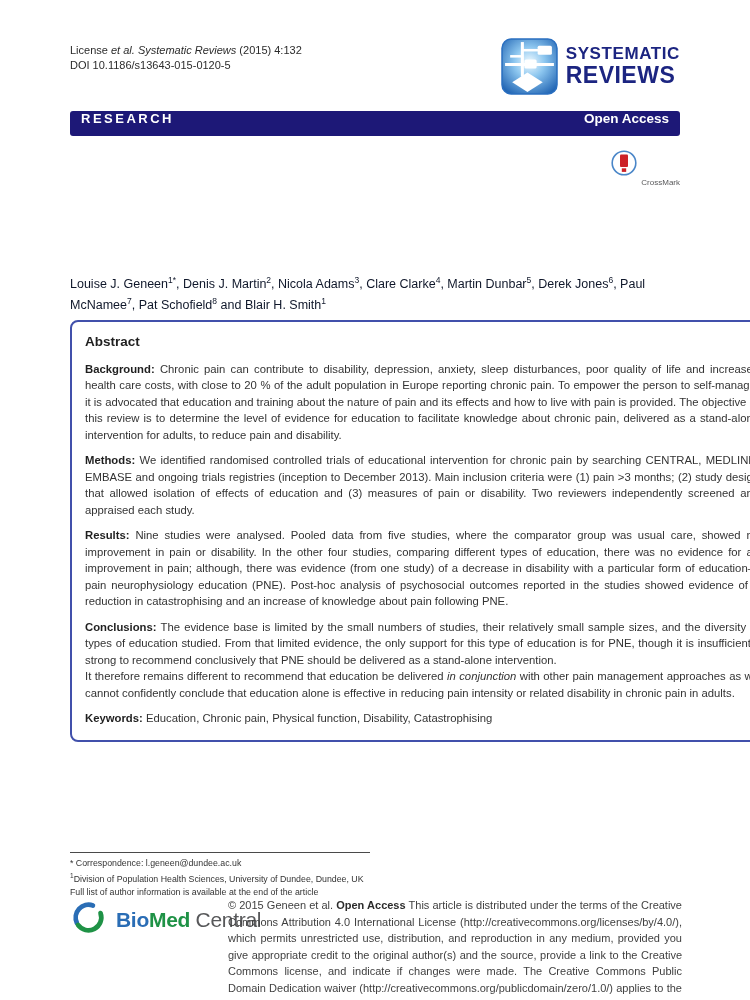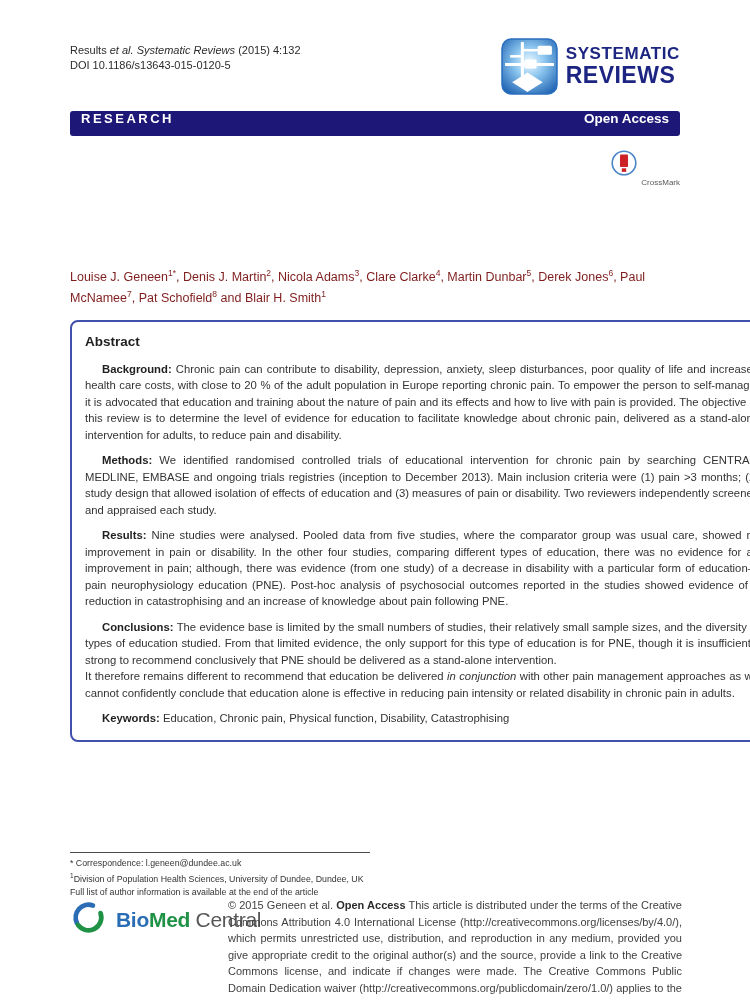--- a/index.html
+++ b/index.html
@@ -33,32 +33,32 @@
 
   
   .title {
     position:absolute; left:70px; top:147px; width:552px;
     font-size:26.5px; line-height:1.2; font-weight:600; color:#1f1f1f; letter-spacing:-0.2px;
   }
   .crossmark { position:absolute; top:142px; right:70px; display:flex; align-items:center; gap:4px; cursor:pointer; }
   .crossmark-text { font-size:8px; color:#58585a;margin-top:36px; }
 
   
-  .authors { position:absolute; left:70px; top:267px; width:612px; font-size:12.5px; line-height:1.55; color:#7f1d1d; }
+  .authors { position:absolute; left:70px; top:274px; width:612px; font-size:12.5px; line-height:1.55; color:#0f172a; }
   .authors sup { font-size:8.5px; }
 
   
   .abstract {
     position:absolute; left:70px; top:320px; width:704px; min-height:422px;
     border:2px solid #4150ab; border-radius:8px; padding:10px 13px 12px;
     background:#fff;
   }
   .abstract h2 { font-size:13.5px; font-weight:700; margin:2px 0 12px; color:#1f1f1f; }
   .abstract p { font-size:11.3px; line-height:1.46; text-align:justify; color:#333; margin-bottom:9px; }
-  .abstract p b { color:#1f1f1f;margin-left:17px; }
+  .abstract p b { color:#1f1f1f; }
   .abstract p.tight { margin-bottom:0; }
   .abstract p.keywords { text-align:left; margin-top:3px; margin-bottom:0; }
   .abstract .it { font-style:italic; }
 
   
   .footnote-rule { position:absolute; left:70px; top:852px; width:300px; border-top:1px solid #4a4a4a; }
   .footnotes { position:absolute; left:70px; top:857px; font-size:8.8px; line-height:1.55; color:#333; }
   .footnotes sup { font-size:6.5px; }
 
   
@@ -70,21 +70,21 @@
 
   .license { position:absolute; left:228px; top:897px; width:454px; font-size:11px; line-height:1.5; color:#3f3f3f; text-align:justify; }
   .license b { color:#2b2b2b; }
 </style>
 </head>
 <body>
 
 <div class="page">
 
   <div class="citation">
-    <div><span>Results </span><span class="it">et al. Systematic Reviews</span><span> (2015) 4:132</span></div>
+    <div><span>License </span><span class="it">et al. Systematic Reviews</span><span> (2015) 4:132</span></div>
     <div>DOI 10.1186/s13643-015-0120-5</div>
   </div>
 
   <div class="journal-logo">
     <div class="logo-square">
       <svg width="57" height="57" viewBox="0 0 56 56">
         <defs>
           <radialGradient id="lg" cx="50%" cy="42%" r="70%">
             <stop offset="0%" stop-color="#eef9ff"></stop>
             <stop offset="40%" stop-color="#8cc6ef"></stop>

